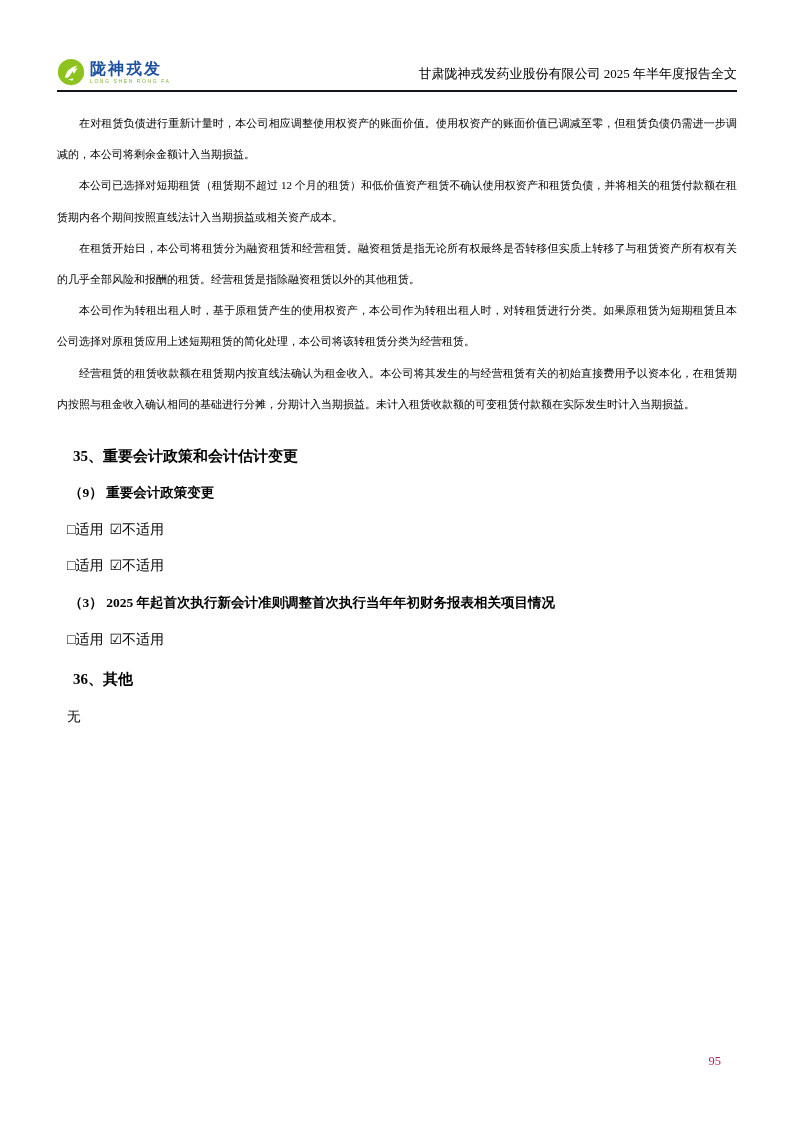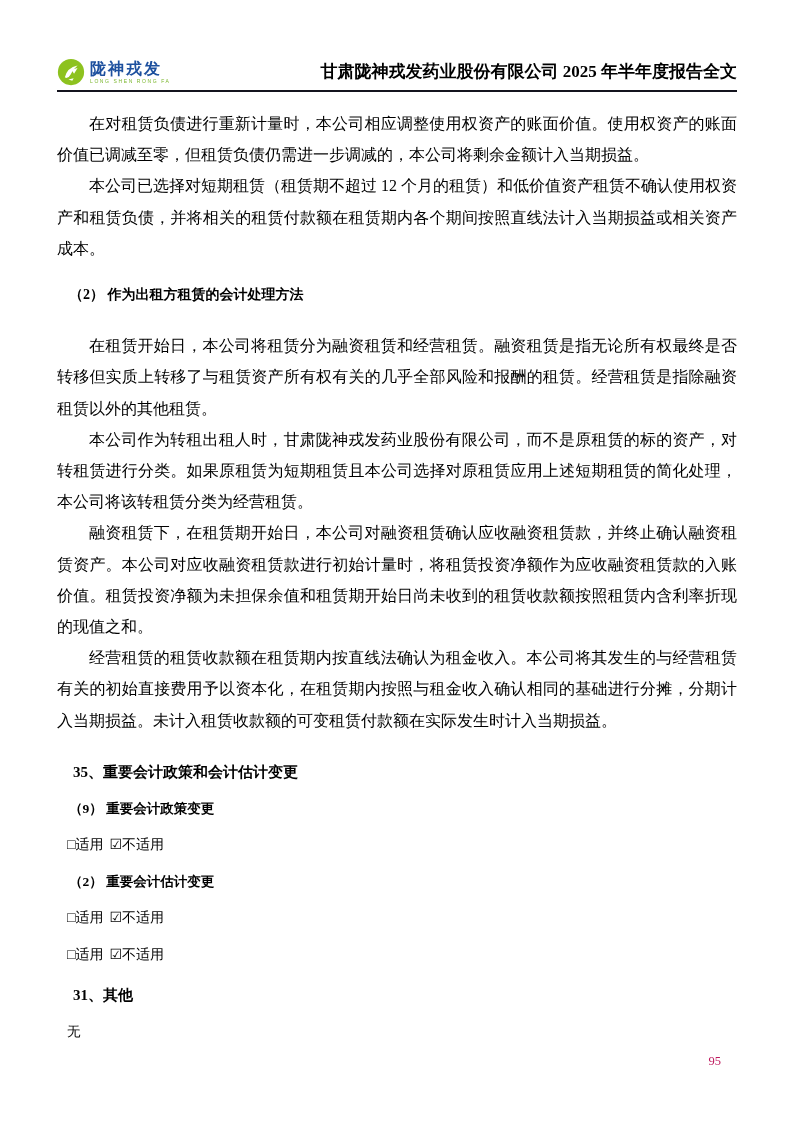--- a/index.html
+++ b/index.html
@@ -35,32 +35,32 @@
     letter-spacing: 2px;
     color: #1d509e;
   }
   .brand-en {
     font-family: "Liberation Sans", "DejaVu Sans", sans-serif;
     font-size: 5px;
     letter-spacing: 1.6px;
     color: #7ab62c;
     margin-top: 2px;
   }
-  .report-title { font-size: 17px; padding-bottom: 3px; white-space: nowrap; font-weight: bold; }
+  .report-title { font-size: 13px; padding-bottom: 3px; white-space: nowrap; }
 
   
   .content {
     position: absolute;
     top: 92px;
     left: 57px;
     width: 680px;
   }
   p.body {
     margin: 0;
-    font-size: 16px;
+    font-size: 11px;
     line-height: 31.2px;
     text-align: justify;
     text-indent: 2em;
   }
   .h-lessor {
     font-size: 14px;
     font-weight: bold;
     margin: 22px 0 26px 12px;
     line-height: 1.3;
   }
@@ -120,37 +120,35 @@
       </span>
     </div>
     <div class="report-title">甘肃陇神戎发药业股份有限公司 2025 年半年度报告全文</div>
   </div>
 
   <div class="content">
 
     <p class="body">在对租赁负债进行重新计量时，本公司相应调整使用权资产的账面价值。使用权资产的账面价值已调减至零，但租赁负债仍需进一步调减的，本公司将剩余金额计入当期损益。</p>
     <p class="body">本公司已选择对短期租赁（租赁期不超过 12 个月的租赁）和低价值资产租赁不确认使用权资产和租赁负债，并将相关的租赁付款额在租赁期内各个期间按照直线法计入当期损益或相关资产成本。</p>
 
-    <div class="h-lessor">（2）  作为出租方租赁的会计处理方法</div>
 
     <p class="body">在租赁开始日，本公司将租赁分为融资租赁和经营租赁。融资租赁是指无论所有权最终是否转移但实质上转移了与租赁资产所有权有关的几乎全部风险和报酬的租赁。经营租赁是指除融资租赁以外的其他租赁。</p>
-    <p class="body">本公司作为转租出租人时，甘肃陇神戎发药业股份有限公司，而不是原租赁的标的资产，对转租赁进行分类。如果原租赁为短期租赁且本公司选择对原租赁应用上述短期租赁的简化处理，本公司将该转租赁分类为经营租赁。</p>
-    <p class="body">融资租赁下，在租赁期开始日，本公司对融资租赁确认应收融资租赁款，并终止确认融资租赁资产。本公司对应收融资租赁款进行初始计量时，将租赁投资净额作为应收融资租赁款的入账价值。租赁投资净额为未担保余值和租赁期开始日尚未收到的租赁收款额按照租赁内含利率折现的现值之和。</p>
+    <p class="body">本公司作为转租出租人时，基于原租赁产生的使用权资产，本公司作为转租出租人时，对转租赁进行分类。如果原租赁为短期租赁且本公司选择对原租赁应用上述短期租赁的简化处理，本公司将该转租赁分类为经营租赁。</p>
     <p class="body">经营租赁的租赁收款额在租赁期内按直线法确认为租金收入。本公司将其发生的与经营租赁有关的初始直接费用予以资本化，在租赁期内按照与租金收入确认相同的基础进行分摊，分期计入当期损益。未计入租赁收款额的可变租赁付款额在实际发生时计入当期损益。</p>
 
     <div class="h-section">35、重要会计政策和会计估计变更</div>
 
     <div class="h-subsection">（9）  重要会计政策变更</div>
     <p class="checkline"><span>□</span><span>适用</span><span class="opt2">☑</span><span>不适用</span></p>
 
-    <div class="h-subsection">（2）  重要会计估计变更</div>
     <p class="checkline"><span>□</span><span>适用</span><span class="opt2">☑</span><span>不适用</span></p>
 
+    <div class="h-subsection">（3）  2025 年起首次执行新会计准则调整首次执行当年年初财务报表相关项目情况</div>
     <p class="checkline"><span>□</span><span>适用</span><span class="opt2">☑</span><span>不适用</span></p>
 
-    <div class="h-section h36">31、其他</div>
+    <div class="h-section h36">36、其他</div>
     <p class="none-text">无</p>
 
   </div>
 
   <div class="page-number">95</div>
 
 </div>
 
 </body></html>

